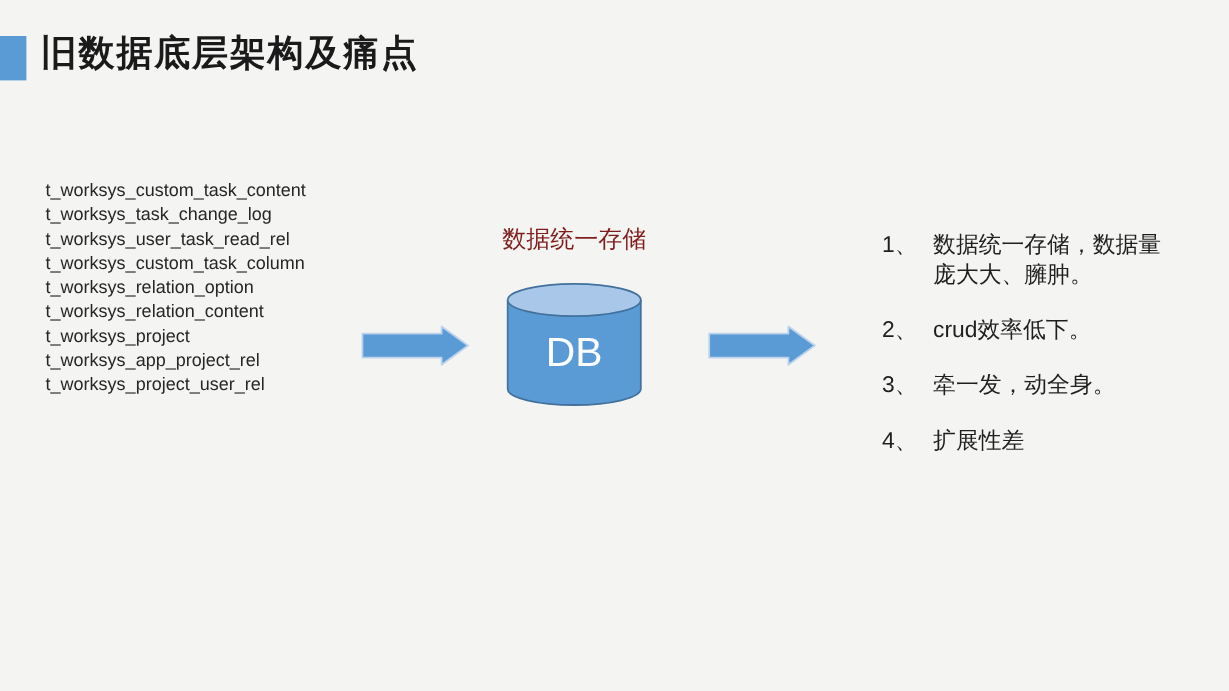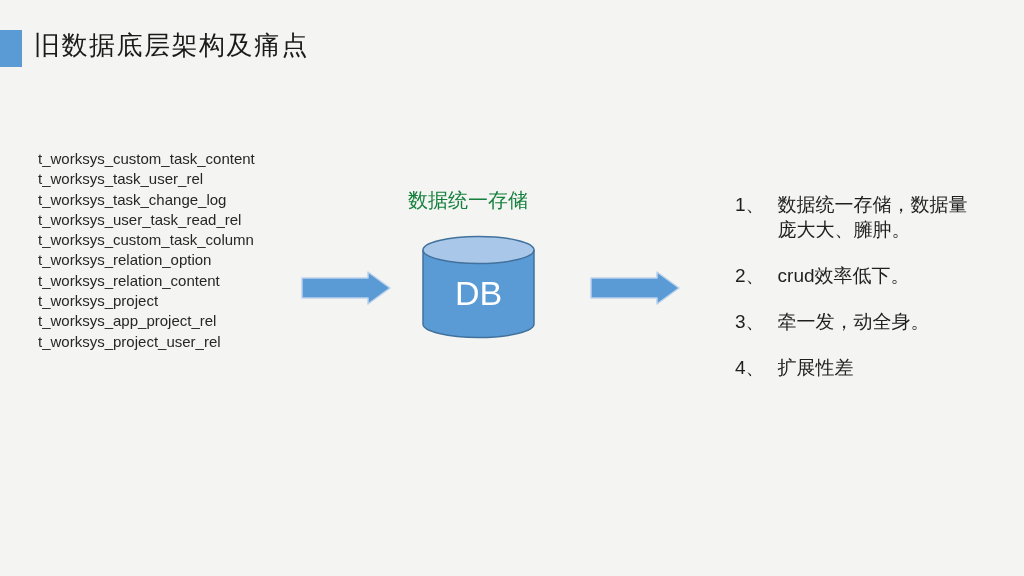--- a/index.html
+++ b/index.html
@@ -11,38 +11,38 @@
     font-family:"Liberation Sans",sans-serif;
     overflow:hidden;
   }
   .accent-bar{
     position:absolute;left:0;top:30px;
     width:22px;height:37px;
     background:#5b9bd5;
   }
   .title{
     position:absolute;left:34px;top:28px;margin:0;
-    font-size:26px;line-height:34px;font-weight:normal;
+    font-size:30px;line-height:34px;font-weight:bold;
     color:#1a1a1a;letter-spacing:1.5px;
     white-space:nowrap;
   }
   .table-list{
     position:absolute;left:38px;top:149px;width:256px;
     font-family:Liberation Sans, sans-serif;
     font-size:15px;line-height:20.3px;
     color:#262626;
     word-break:break-all;
   }
   .arrow{position:absolute;width:92px;height:44px;}
   .arrow-left{left:300px;top:266px;}
   .arrow-right{left:589px;top:266px;}
   .db-caption{
     position:absolute;left:408px;top:189px;width:141px;
-    text-align:left;font-size:20px;line-height:22px;
-    color:#15803d;white-space:nowrap;
+    text-align:center;font-size:20px;line-height:22px;
+    color:#7f1d1d;white-space:nowrap;
   }
   .db-cylinder{position:absolute;left:422px;top:235px;width:113px;height:104px;}
   .db-label-text{
     font-family:"Liberation Sans",sans-serif;
     font-size:34px;fill:#ffffff;
   }
   .pain-points{
     position:absolute;left:735px;top:192px;width:250px;
     color:#1f1f1f;font-size:19px;line-height:25px;
   }
@@ -53,21 +53,20 @@
 </head>
 <body>
 
 <div class="slide">
 
   <div class="accent-bar"></div>
   <h1 class="title">旧数据底层架构及痛点</h1>
 
   <div class="table-list">
     <div class="table-name">t_worksys_custom_task_content</div>
-    <div class="table-name">t_worksys_task_user_rel</div>
     <div class="table-name">t_worksys_task_change_log</div>
     <div class="table-name">t_worksys_user_task_read_rel</div>
     <div class="table-name">t_worksys_custom_task_column</div>
     <div class="table-name">t_worksys_relation_option</div>
     <div class="table-name">t_worksys_relation_content</div>
     <div class="table-name">t_worksys_project</div>
     <div class="table-name">t_worksys_app_project_rel</div>
     <div class="table-name">t_worksys_project_user_rel</div>
   </div>
 

